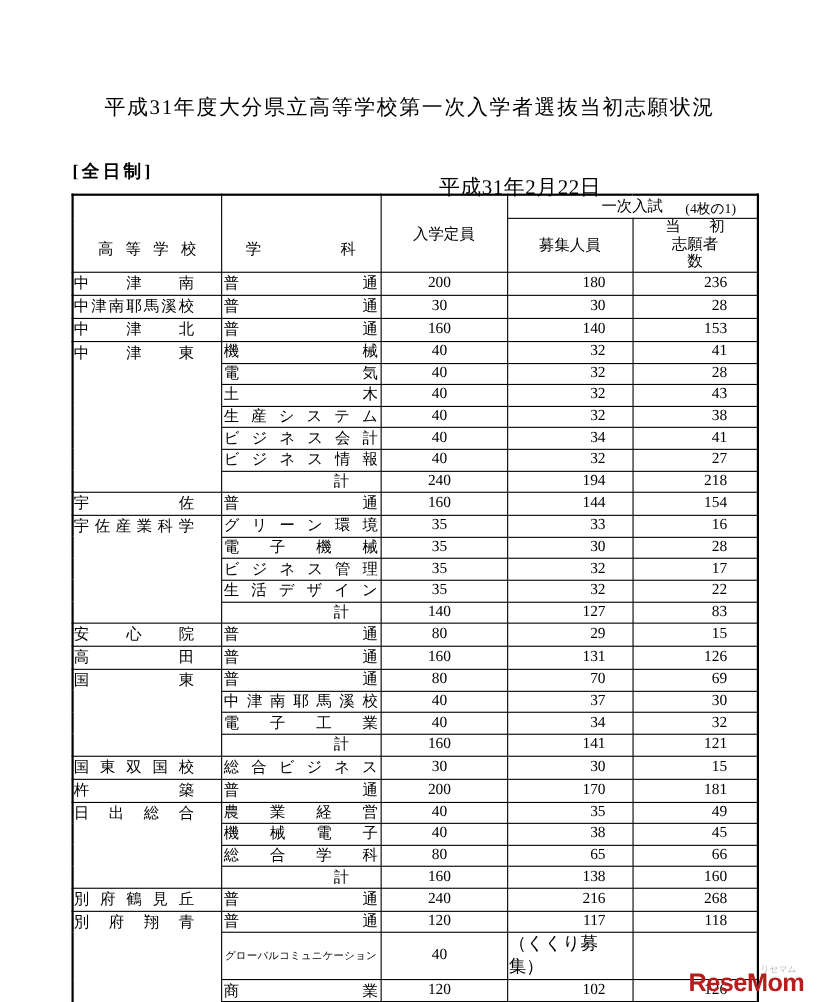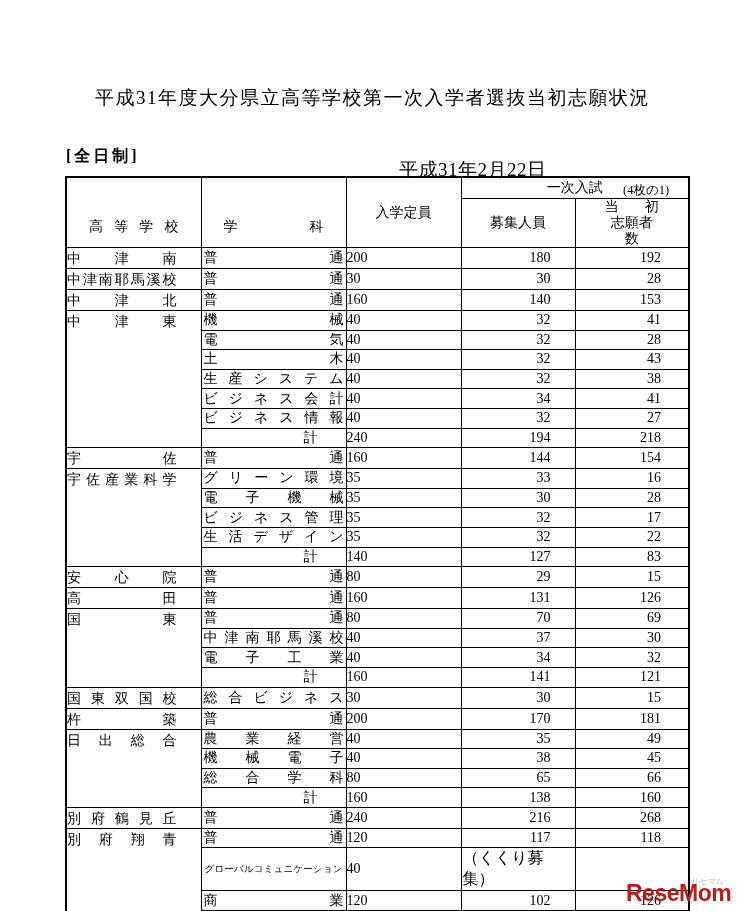--- a/index.html
+++ b/index.html
@@ -24,21 +24,21 @@
   .apphead{width:54px;margin:0 auto;line-height:16px;}
   .apphead .l1{text-align:justify;text-align-last:justify;}
 
   tbody td{height:18.6px;}
   td.school{vertical-align:top;}
   .sname{display:block;margin-right:24px;padding-top:1px;line-height:19px;
          text-align:justify;text-align-last:justify;}
   td.dept{padding:0 2px;text-align:justify;text-align-last:justify;}
   td.dept.small{font-size:9.5px;padding:0 3px;}
   td.sum{text-align:right;text-align-last:right;padding:0 28px 0 15px;}
-  td.cap{text-align:left;padding-right:8px;}
+  td.cap{text-align:center;padding-right:8px;}
   td.rec{text-align:right;padding-right:24px;}
   td.app{text-align:right;padding-right:27px;}
   td.note{text-align:left;text-align-last:left;padding-left:1px;font-size:16px;}
 
   .logo{position:absolute;left:626px;top:876px;width:100px;height:30px;}
   .logo-text{position:absolute;left:0;top:6px;line-height:1;
          font-family:"Liberation Sans","DejaVu Sans",sans-serif;
          font-weight:bold;font-size:23px;color:#b91c1c;letter-spacing:-.5px;}
   .logo-ruby{position:absolute;right:2px;top:0;font-size:8px;color:#bcbcbc;
          font-family:"Liberation Sans","DejaVu Sans",sans-serif;}
@@ -81,21 +81,21 @@
     </tr>
   </thead>
   <tbody>
     <tr>
         <td class="school">
           <span class="sname">中津南</span>
         </td>
         <td class="dept">普通</td>
         <td class="cap">200</td>
         <td class="rec">180</td>
-        <td class="app">192</td>
+        <td class="app">236</td>
       </tr>
     <tr>
         <td class="school">
           <span class="sname">中津南耶馬溪校</span>
         </td>
         <td class="dept">普通</td>
         <td class="cap">30</td>
         <td class="rec">30</td>
         <td class="app">28</td>
       </tr>

